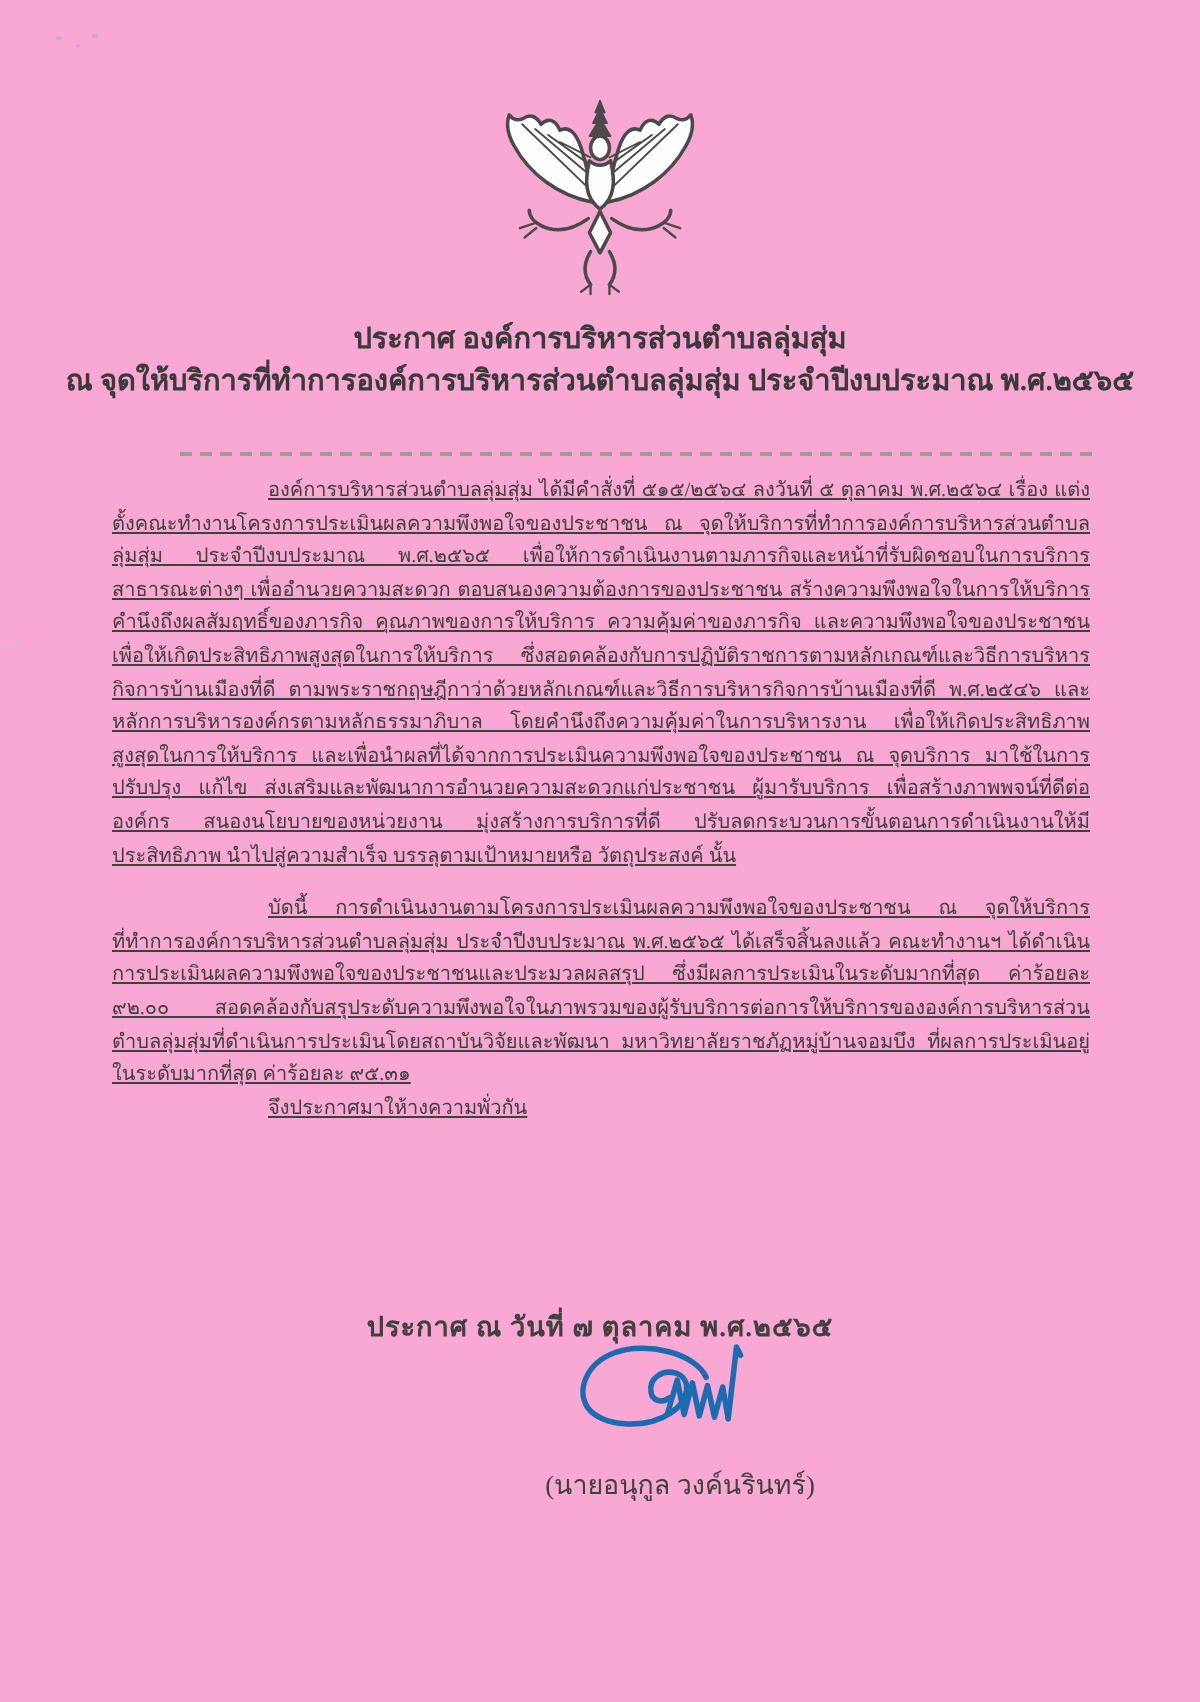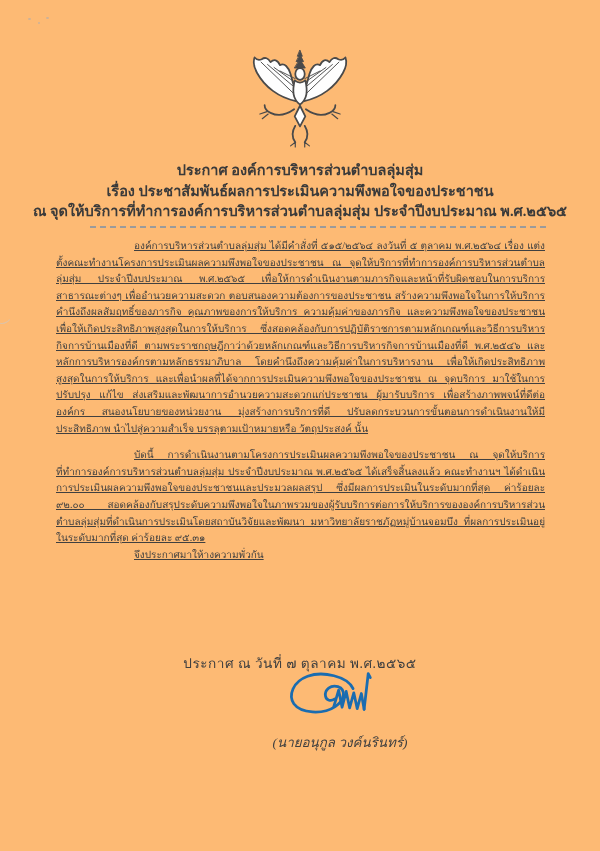--- a/index.html
+++ b/index.html
@@ -4,21 +4,21 @@
 <style>
   html,body{margin:0;padding:0;}
   body{
     background:#e8e8e8;
     font-family:"Liberation Serif","DejaVu Serif",serif;
   }
   .page{
     position:relative;
     width:600px;height:851px;
     margin:0 auto;
-    background:#fdba74;
+    background:#f9a8d4;
     color:#3d3d3d;
     overflow:hidden;
   }
   
   .speck-cluster{
     position:absolute;left:26px;top:16px;width:26px;height:14px;
     opacity:.45;
   }
   .speck-cluster i{position:absolute;border-radius:50%;background:#8fa8c6;}
   .speck-cluster i:nth-child(1){left:2px;top:2px;width:3px;height:2px;}
@@ -62,29 +62,30 @@
   .closing{
     margin-top:10px;
     text-indent:78px;
   }
   .date-line{
     position:absolute;top:652px;left:0;width:600px;
     text-align:center;
     font-size:13.6px;
     letter-spacing:.5px;
     color:#404040;
+    font-weight:bold;
   }
   .sig-block{
     position:absolute;top:668px;left:210px;width:260px;
     text-align:center;
     font-size:13.4px;
     color:#404040;
   }
   .sig-image{height:62px;margin-bottom:2px;}
-  .sig-name{line-height:1.6;font-style:italic;}
+  .sig-name{line-height:1.6;}
   .sig-title{line-height:1.5;}
 </style>
 </head>
 <body>
 
 <div class="page">
 
   <div class="speck-cluster">
       <i></i>
       <i></i>
@@ -116,21 +117,20 @@
       <path d="M46 112 L36 120 M44 108 L32 112" stroke-width="2"></path>
       <path d="M154 112 L164 120 M156 108 L168 112" stroke-width="2"></path>
 
       <path d="M92 132 C86 142 86 152 92 160 M108 132 C114 142 114 152 108 160"></path>
       <path d="M92 160 L84 166 M92 160 L92 168 M108 160 L116 166 M108 160 L108 168" stroke-width="2"></path>
     </svg>
   </div>
 
   <div class="header">
     <div>ประกาศ องค์การบริหารส่วนตำบลลุ่มสุ่ม</div>
-    <div>เรื่อง  ประชาสัมพันธ์ผลการประเมินความพึงพอใจของประชาชน</div>
     <div>ณ จุดให้บริการที่ทำการองค์การบริหารส่วนตำบลลุ่มสุ่ม  ประจำปีงบประมาณ พ.ศ.๒๕๖๕</div>
   </div>
 
   <div class="separator"></div>
 
   <div class="body-text">
     <p>องค์การบริหารส่วนตำบลลุ่มสุ่ม ได้มีคำสั่งที่ ๕๑๕/๒๕๖๔ ลงวันที่ ๕ ตุลาคม พ.ศ.๒๕๖๔ เรื่อง แต่งตั้งคณะทำงานโครงการประเมินผลความพึงพอใจของประชาชน ณ จุดให้บริการที่ทำการองค์การบริหารส่วนตำบลลุ่มสุ่ม  ประจำปีงบประมาณ พ.ศ.๒๕๖๕   เพื่อให้การดำเนินงานตามภารกิจและหน้าที่รับผิดชอบในการบริการสาธารณะต่างๆ เพื่ออำนวยความสะดวก ตอบสนองความต้องการของประชาชน สร้างความพึงพอใจในการให้บริการ คำนึงถึงผลสัมฤทธิ์ของภารกิจ คุณภาพของการให้บริการ ความคุ้มค่าของภารกิจ และความพึงพอใจของประชาชน เพื่อให้เกิดประสิทธิภาพสูงสุดในการให้บริการ ซึ่งสอดคล้องกับการปฏิบัติราชการตามหลักเกณฑ์และวิธีการบริหารกิจการบ้านเมืองที่ดี ตามพระราชกฤษฎีกาว่าด้วยหลักเกณฑ์และวิธีการบริหารกิจการบ้านเมืองที่ดี พ.ศ.๒๕๔๖ และหลักการบริหารองค์กรตามหลักธรรมาภิบาล โดยคำนึงถึงความคุ้มค่าในการบริหารงาน เพื่อให้เกิดประสิทธิภาพสูงสุดในการให้บริการ และเพื่อนำผลที่ได้จากการประเมินความพึงพอใจของประชาชน  ณ จุดบริการ มาใช้ในการปรับปรุง แก้ไข ส่งเสริมและพัฒนาการอำนวยความสะดวกแก่ประชาชน  ผู้มารับบริการ เพื่อสร้างภาพพจน์ที่ดีต่อองค์กร สนองนโยบายของหน่วยงาน มุ่งสร้างการบริการที่ดี ปรับลดกระบวนการขั้นตอนการดำเนินงานให้มีประสิทธิภาพ  นำไปสู่ความสำเร็จ  บรรลุตามเป้าหมายหรือ วัตถุประสงค์  นั้น</p>
     <p class="para2">บัดนี้ การดำเนินงานตามโครงการประเมินผลความพึงพอใจของประชาชน ณ จุดให้บริการที่ทำการองค์การบริหารส่วนตำบลลุ่มสุ่ม  ประจำปีงบประมาณ พ.ศ.๒๕๖๕  ได้เสร็จสิ้นลงแล้ว คณะทำงานฯ ได้ดำเนินการประเมินผลความพึงพอใจของประชาชนและประมวลผลสรุป ซึ่งมีผลการประเมินในระดับมากที่สุด ค่าร้อยละ ๙๒.๐๐ สอดคล้องกับสรุประดับความพึงพอใจในภาพรวมของผู้รับบริการต่อการให้บริการขององค์การบริหารส่วนตำบลลุ่มสุ่มที่ดำเนินการประเมินโดยสถาบันวิจัยและพัฒนา มหาวิทยาลัยราชภัฏหมู่บ้านจอมบึง ที่ผลการประเมินอยู่ในระดับมากที่สุด ค่าร้อยละ ๙๕.๓๑</p>
     <p class="closing">จึงประกาศมาให้างความพั่วกัน</p>
   </div>

